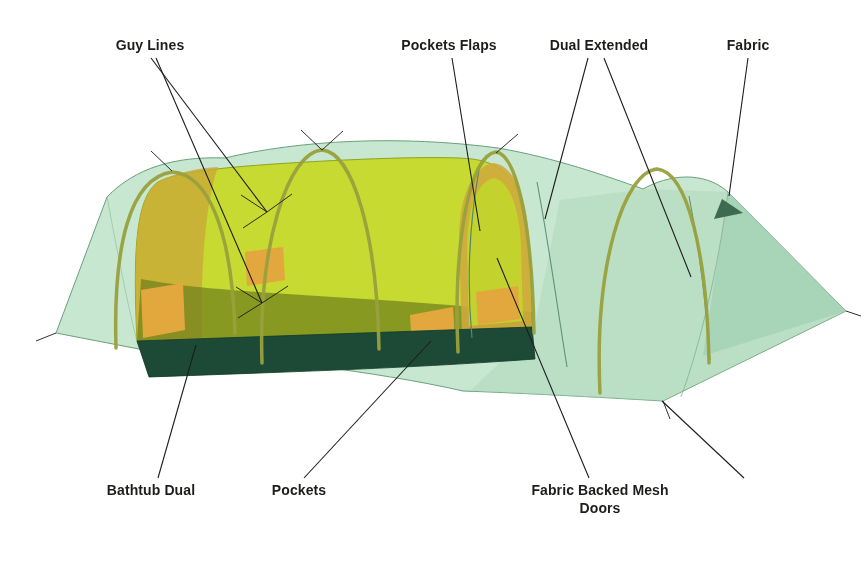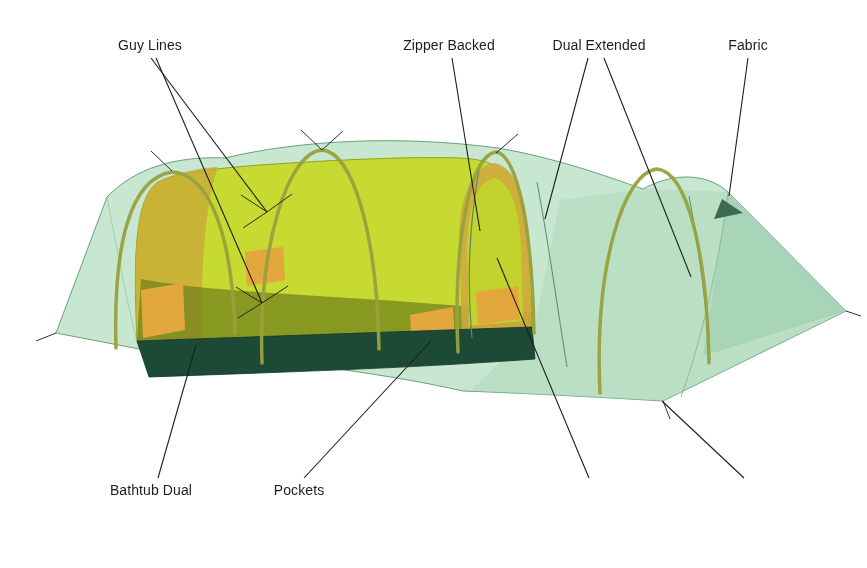--- a/index.html
+++ b/index.html
@@ -7,21 +7,21 @@
     position:relative;
     width:867px;height:568px;
     background:#ffffff;
     overflow:hidden;
     font-family:"Liberation Sans",sans-serif;
   }
   .art{position:absolute;left:0;top:0;}
   .label{
     position:absolute;
     transform:translateX(-50%);
-    font-weight:400;
+    font-weight:700;
     font-size:14px;
     line-height:18px;
     color:#1d1d1b;
     white-space:nowrap;
     letter-spacing:.1px;
     text-align:center;
   }
   .label.wrap{white-space:normal;width:170px;}
 </style>
 </head>
@@ -119,25 +119,26 @@
       <line x1="748" y1="58" x2="729" y2="196"></line>
       <line x1="158" y1="478" x2="196" y2="345"></line>
       <line x1="304" y1="478" x2="431" y2="341"></line>
       <line x1="589" y1="478" x2="497" y2="258"></line>
       <line x1="744" y1="478" x2="662" y2="401"></line>
     </g>
   </svg>
 
   <div class="label" style="left:150px;top:36px">Guy Lines</div>
 
-  <div class="label" style="left:449px;top:36px">Zipper Backed</div>
+  <div class="label" style="left:449px;top:36px">Pockets Flaps</div>
 
   <div class="label" style="left:599px;top:36px">Dual Extended</div>
 
   <div class="label" style="left:748px;top:36px">Fabric</div>
 
   <div class="label" style="left:151px;top:481px">Bathtub Dual</div>
 
   <div class="label" style="left:299px;top:481px">Pockets</div>
 
+  <div class="label wrap" style="left:600px;top:481px">Fabric Backed Mesh Doors</div>
 
 
 </div>
 
 </body></html>

